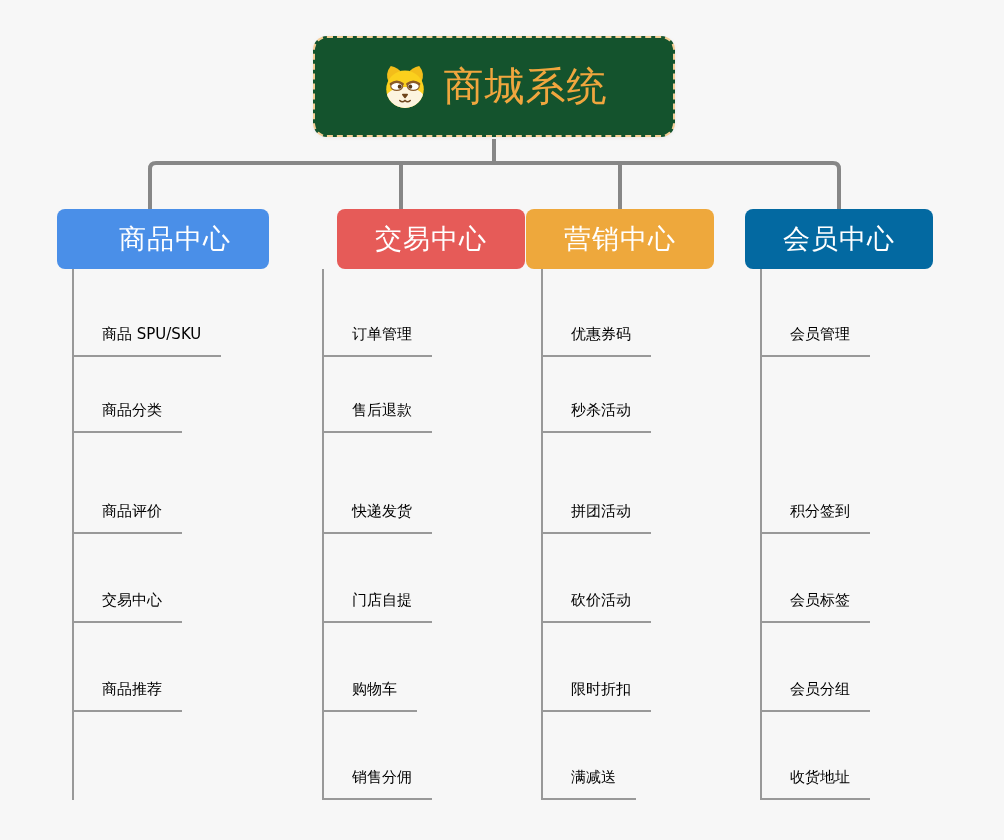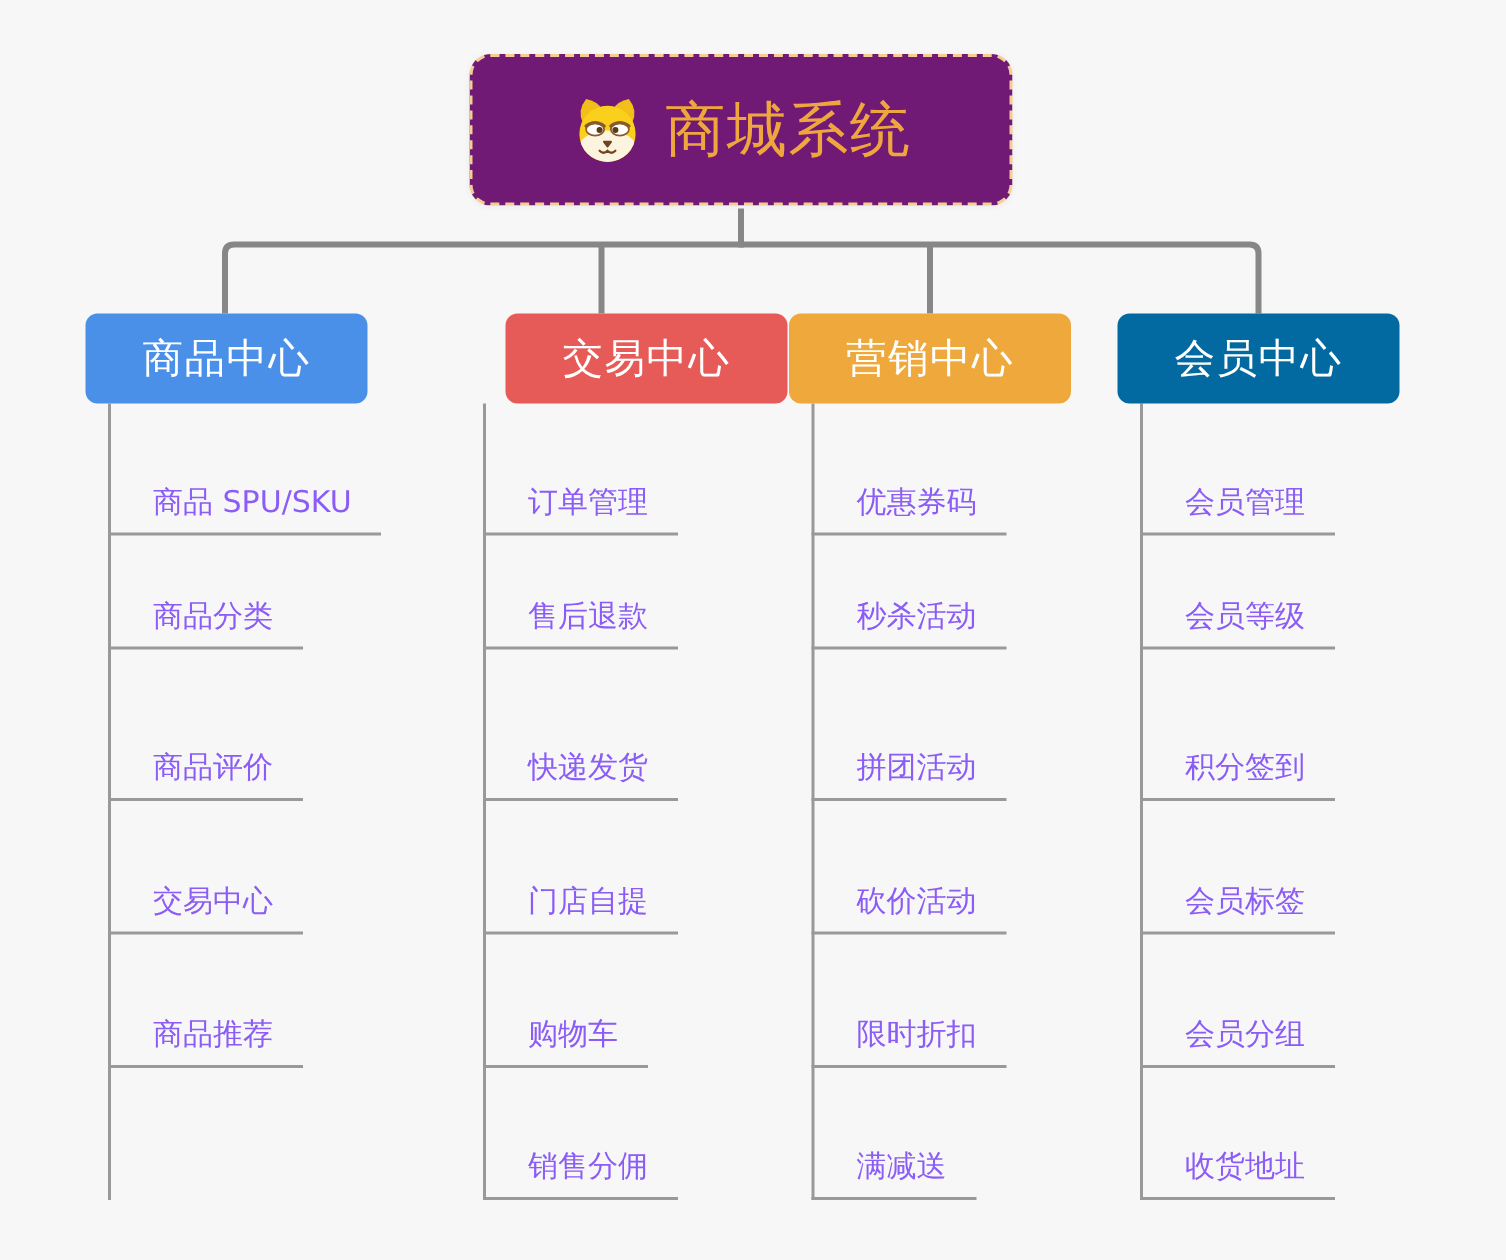--- a/index.html
+++ b/index.html
@@ -5,41 +5,41 @@
   html,body{margin:0;padding:0;}
   body{font-family:"DejaVu Sans","Liberation Sans",sans-serif;}
   #canvas{position:relative;width:1004px;height:840px;background:#F7F7F7;overflow:hidden;}
 
   
   #connector-svg{position:absolute;left:0;top:0;width:1004px;height:840px;z-index:1;}
 
   
   .root-node{
     position:absolute;left:313px;top:36px;width:362px;height:101px;
-    background:#701a75;border:2px dashed #F4CD96;border-radius:14px;
+    background:#14532d;border:2px dashed #F4CD96;border-radius:14px;
     box-sizing:border-box;display:flex;align-items:center;justify-content:center;gap:15px;
     z-index:3;box-shadow:0 1px 4px rgba(0,0,0,0.05);
   }
   .root-title{font-size:40px;color:#F0A63E;letter-spacing:1px;}
 
   
   .branch-box{
     position:absolute;top:209px;width:188px;height:60px;border-radius:8px;
     display:flex;align-items:center;justify-content:center;
     color:#FFFFFF;font-size:27px;z-index:3;letter-spacing:1px;
   }
   .bx0{left:57px;}  .bx1{left:307px;}  .bx2{left:526px;}  .bx3{left:745px;}
 
   
   .column{position:absolute;top:269px;width:245px;height:545px;z-index:2;}
   .cx0{left:72px;} .cx1{left:322px;} .cx2{left:541px;padding-left:28px;} .cx3{left:760px;}
   .column .spine{position:absolute;left:0;top:0;width:2px;height:531px;background:#999999;}
   .leaf{
     position:absolute;left:0;white-space:nowrap;
-    font-size:20px;color:#8b5cf6;line-height:26px;
+    font-size:15px;color:#000000;line-height:26px;
     border-bottom:2px solid #999999;padding:0 20px 8px 30px;
   }
   .r0{top:52px;} .r1{top:128px;} .r2{top:229px;} .r3{top:318px;} .r4{top:407px;} .r5{top:495px;}
 </style>
 </head>
 <body>
 
 <div id="canvas">
 
   <svg id="connector-svg" viewBox="0 0 1004 840" fill="none">
@@ -65,21 +65,21 @@
         <path d="M35 25 Q43 19 51 25" stroke="#8A5A28" stroke-width="3" fill="none" stroke-linecap="round"></path>
         <circle cx="25" cy="28.5" r="2.7" fill="#5B3A18"></circle>
         <circle cx="39" cy="28.5" r="2.7" fill="#5B3A18"></circle>
         <path d="M29 39 h6 l-3 4 z" fill="#6F451D" stroke="#6F451D" stroke-width="2" stroke-linejoin="round"></path>
         <path d="M25 47 q3.5 3.5 7 0 q3.5 3.5 7 0" stroke="#6F451D" stroke-width="2" fill="none" stroke-linecap="round"></path>
       </svg>
     </span>
     <span class="root-title">商城系统</span>
   </div>
 
-  <div class="branch-box bx0" style="background: rgb(74, 143, 232);">
+  <div class="branch-box bx0" style="background: rgb(74, 143, 232); padding-left: 24px;">
     <span>商品中心</span>
   </div>
   <div class="branch-box bx1" style="background: rgb(230, 91, 88); margin-left: 30px;">
     <span>交易中心</span>
   </div>
   <div class="branch-box bx2" style="background: rgb(238, 168, 60);">
     <span>营销中心</span>
   </div>
   <div class="branch-box bx3" style="background: #0369a1;">
     <span>会员中心</span>
@@ -110,20 +110,19 @@
     <div class="leaf r1">秒杀活动</div>
     <div class="leaf r2">拼团活动</div>
     <div class="leaf r3">砍价活动</div>
     <div class="leaf r4">限时折扣</div>
     <div class="leaf r5">满减送</div>
   </div>
 
   <div class="column cx3">
     <div class="spine"></div>
     <div class="leaf r0">会员管理</div>
-    <div class="leaf r1">会员等级</div>
     <div class="leaf r2">积分签到</div>
     <div class="leaf r3">会员标签</div>
     <div class="leaf r4">会员分组</div>
     <div class="leaf r5">收货地址</div>
   </div>
 
 </div>
 
 </body></html>

